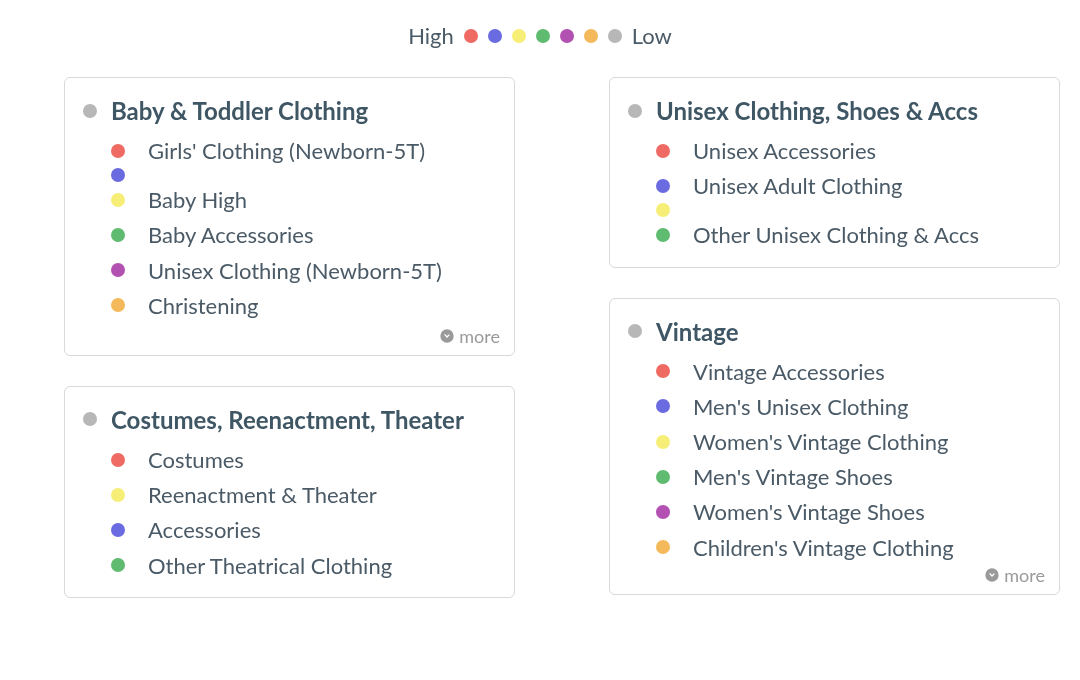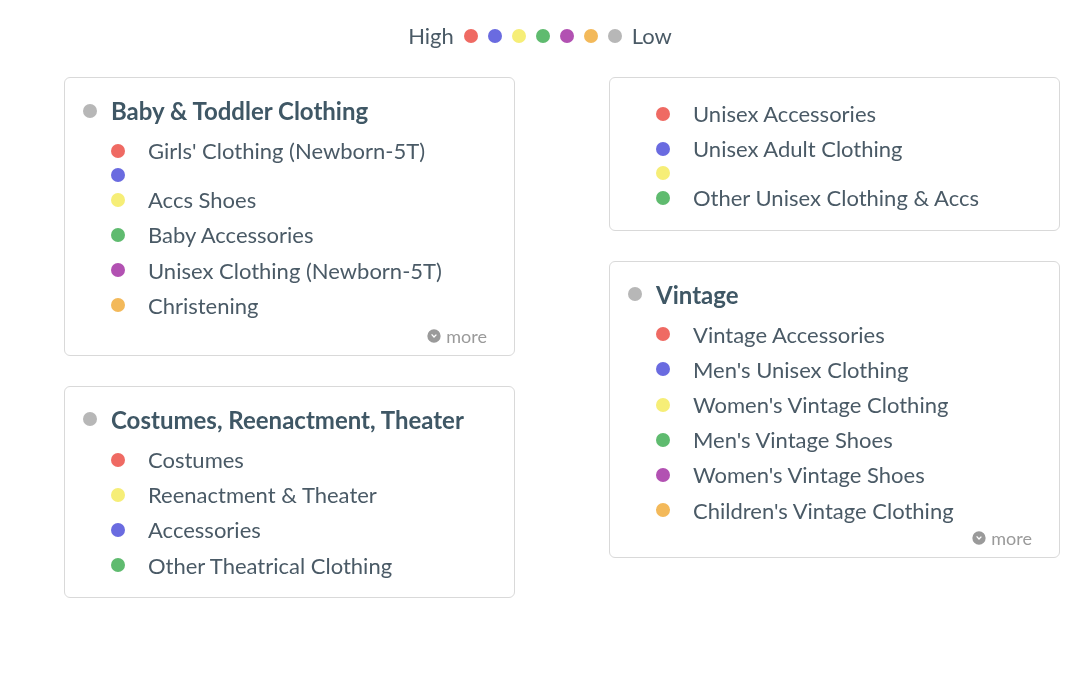--- a/index.html
+++ b/index.html
@@ -41,21 +41,21 @@
   }
   .card-title {
     font-size: 24px; font-weight: 700; color: #3f5765;
   }
   .items { margin-left: 28px; }
   .item {
     display: flex; align-items: center; gap: 23px;
     font-size: 22px; color: #4a5a66; line-height: 1.6;
   }
   .more {
-    position: absolute; right: 27px; bottom: 8px;
+    position: absolute; right: 14px; bottom: 8px;
     display: flex; align-items: center; gap: 4px;
     color: #9a9a9a; font-size: 18px; cursor: pointer;
   }
   .more svg { width: 16px; height: 16px; fill: #9a9a9a; }
   .fade-bottom {
     padding-bottom: 32px;
   }
   .clip-items { max-height: 208px; overflow: hidden; }
 </style>
 </head>
@@ -85,21 +85,21 @@
         <div class="items clip-items">
           <div class="item">
             <span class="dot" style="background: rgb(239, 106, 99);"></span>
             <span>Girls' Clothing (Newborn-5T)</span>
           </div>
           <div class="item">
             <span class="dot" style="background: rgb(106, 107, 224);"></span>
           </div>
           <div class="item">
             <span class="dot" style="background: rgb(246, 238, 119);"></span>
-            <span>Accs Shoes</span>
+            <span>Baby High</span>
           </div>
           <div class="item">
             <span class="dot" style="background: rgb(95, 187, 111);"></span>
             <span>Baby Accessories</span>
           </div>
           <div class="item">
             <span class="dot" style="background: rgb(178, 81, 178);"></span>
             <span>Unisex Clothing (Newborn-5T)</span>
           </div>
           <div class="item">
@@ -134,20 +134,24 @@
           </div>
           <div class="item">
             <span class="dot" style="background: rgb(95, 187, 111);"></span>
             <span>Other Theatrical Clothing</span>
           </div>
         </div>
       </div>
     </div>
     <div class="col">
       <div class="card">
+        <div class="card-header">
+          <span class="dot" style="background: rgb(183, 183, 183);"></span>
+          <span class="card-title">Unisex Clothing, Shoes &amp; Accs</span>
+        </div>
         <div class="items">
           <div class="item">
             <span class="dot" style="background: rgb(239, 106, 99);"></span>
             <span>Unisex Accessories</span>
           </div>
           <div class="item">
             <span class="dot" style="background: rgb(106, 107, 224);"></span>
             <span>Unisex Adult Clothing</span>
           </div>
           <div class="item">

